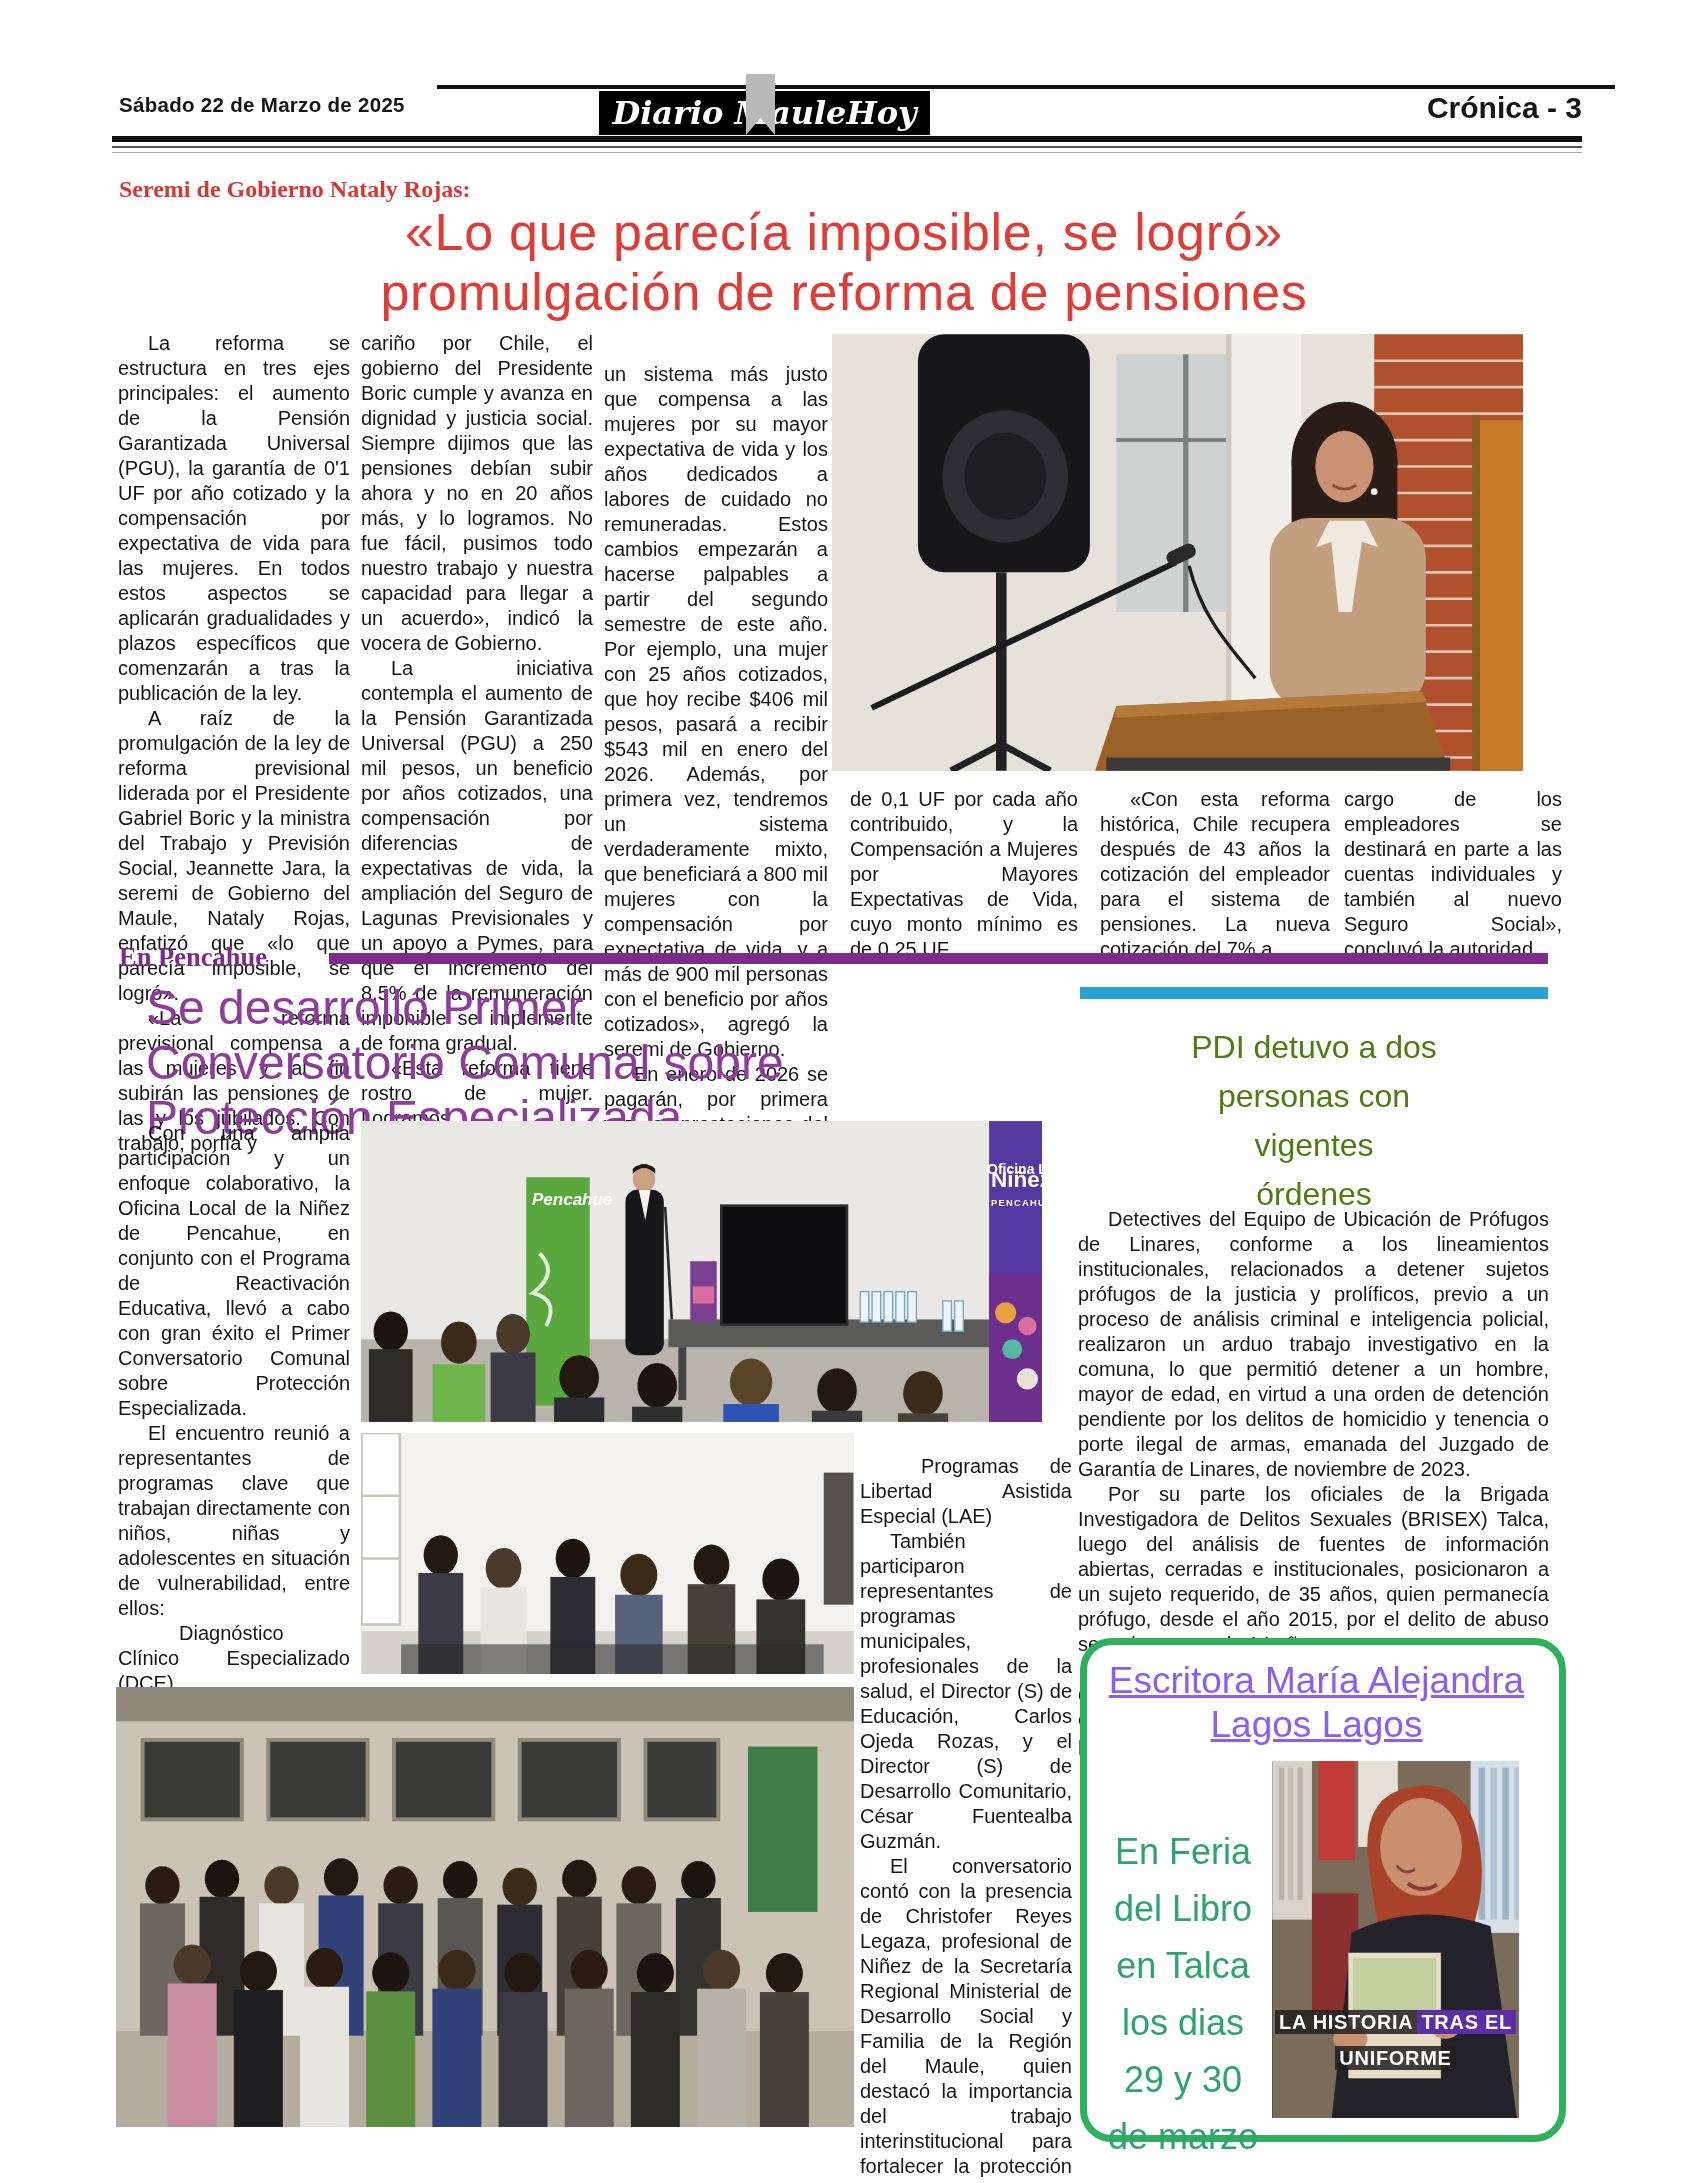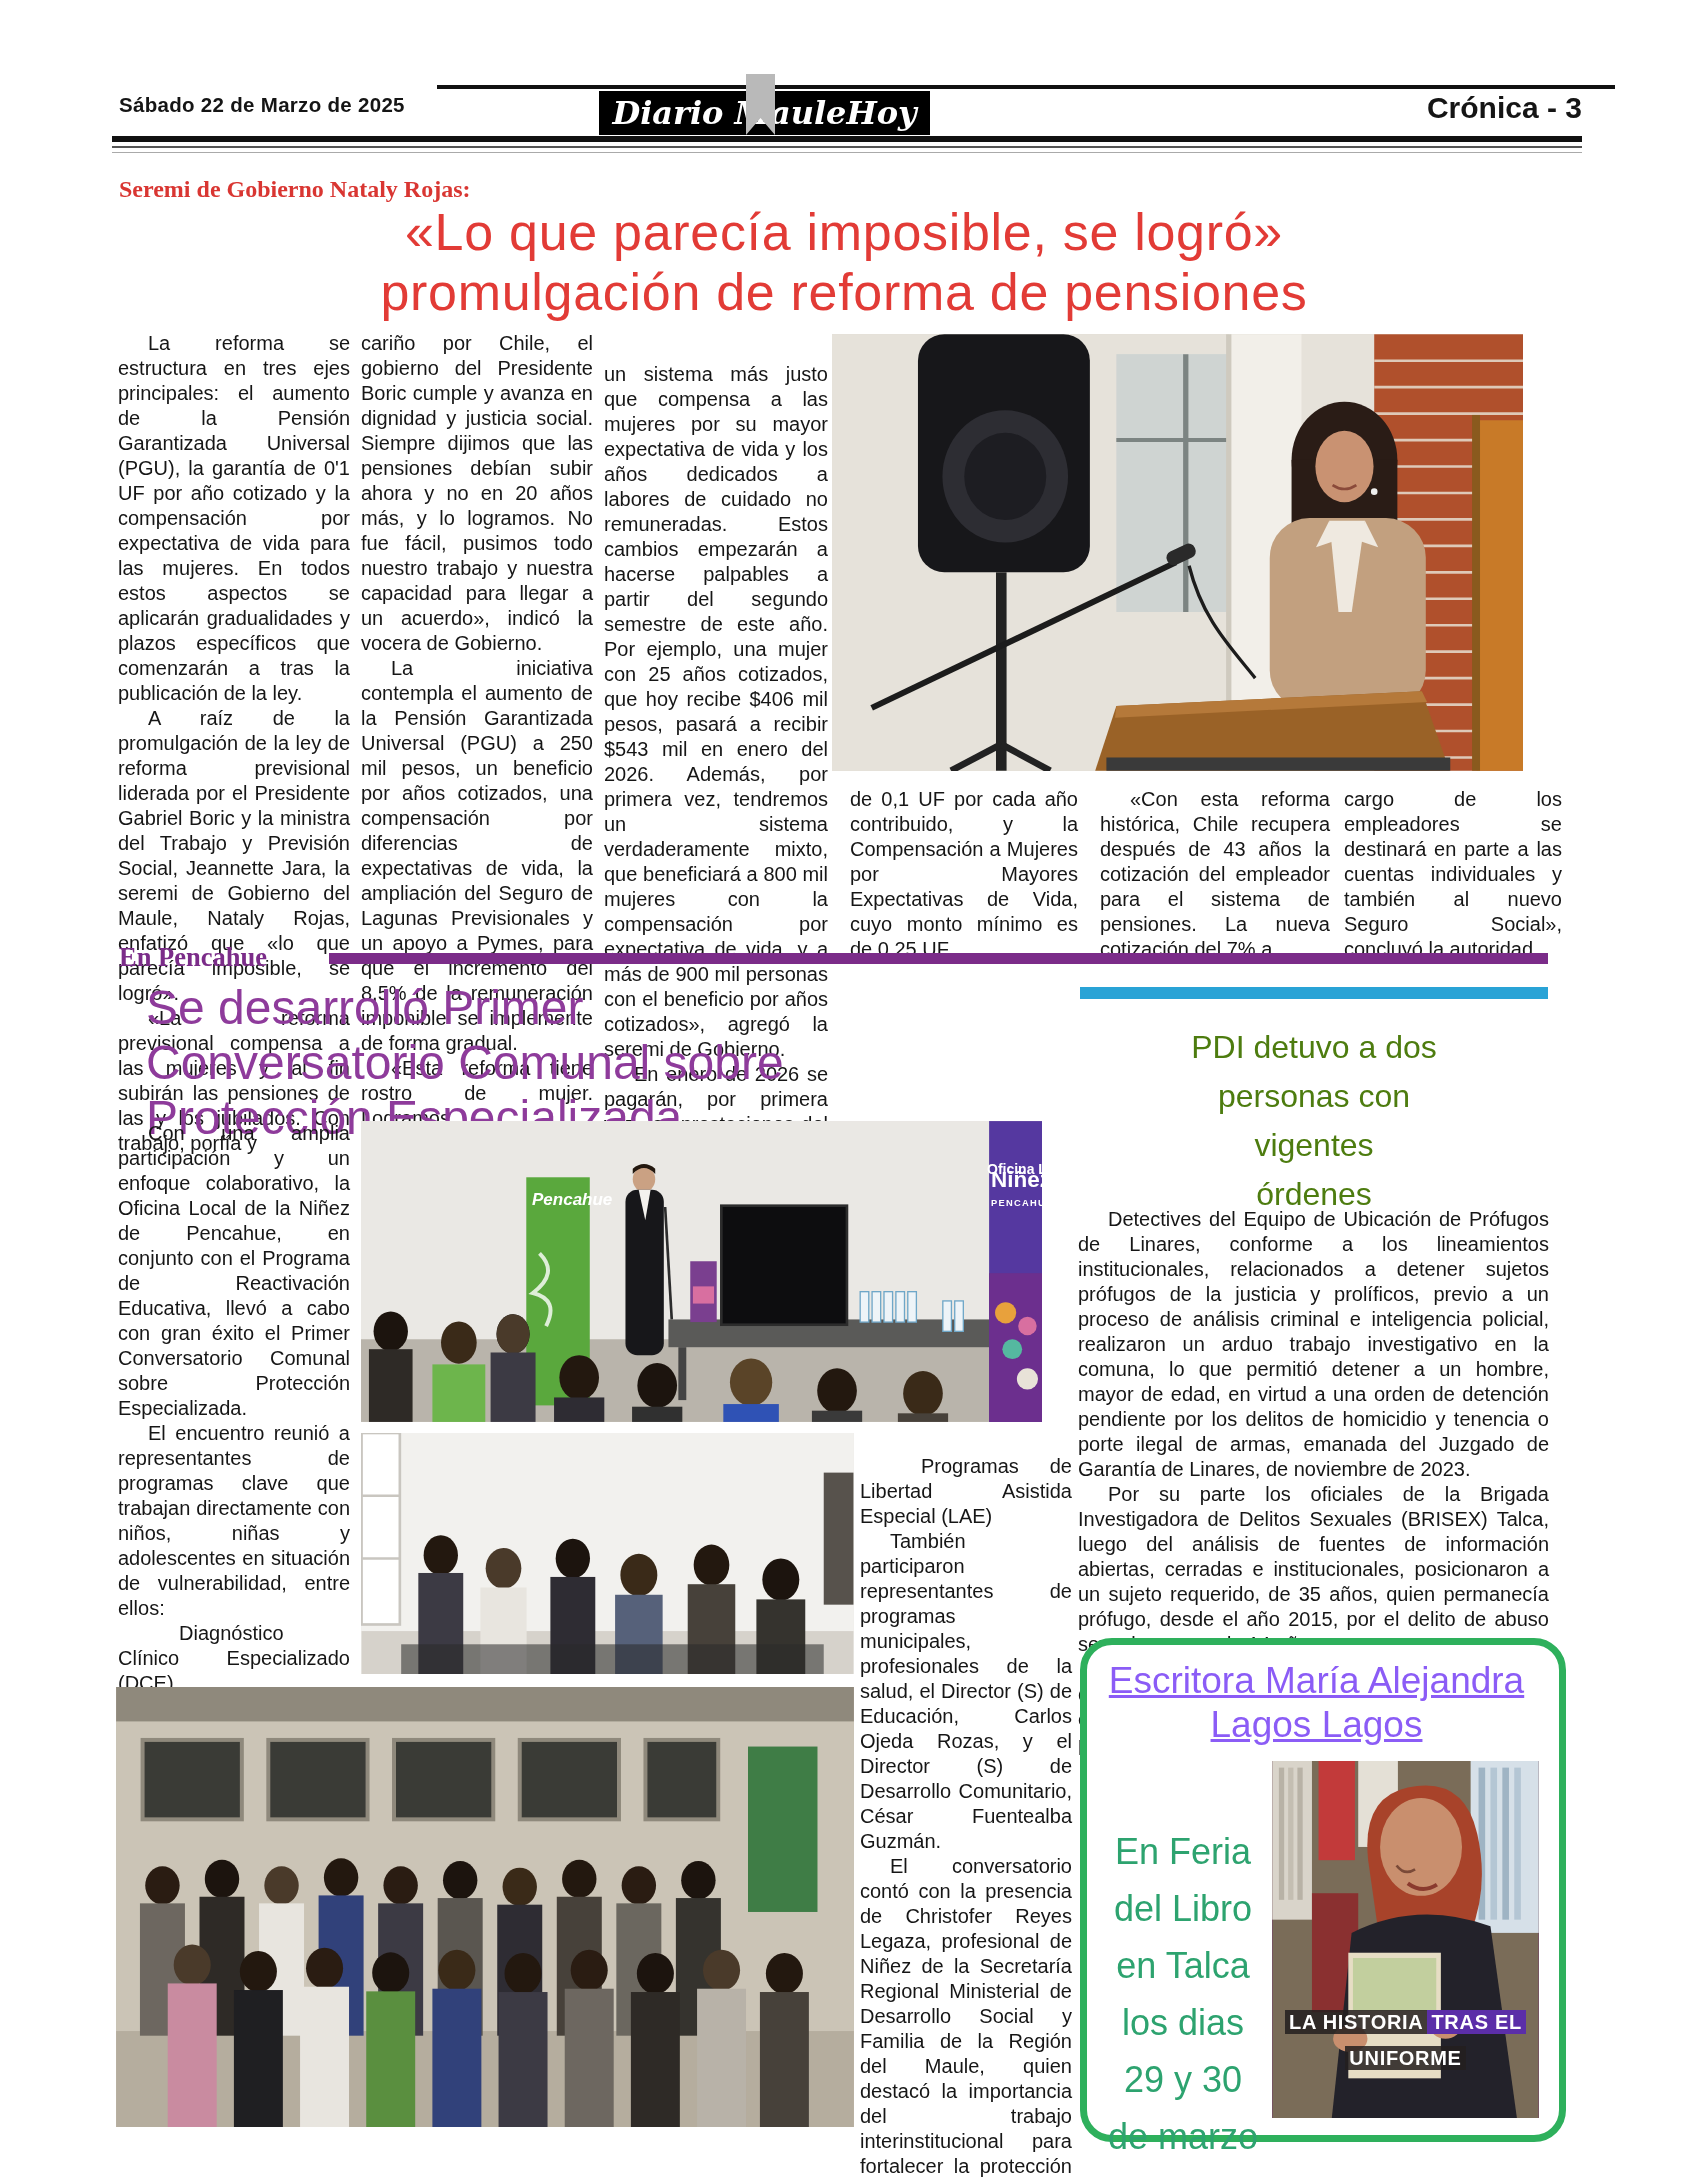--- a/index.html
+++ b/index.html
@@ -43,21 +43,21 @@
   .photoC{left:116px;top:1687px;width:738px;height:440px;background:#c9c2b4;}
   .banner-label{position:absolute;color:#fff;font-weight:bold;white-space:nowrap;}
   
   .rule-cyan{left:1080px;top:987px;width:468px;height:12px;background:#29a3d6;}
   .head-cyan{left:1080px;top:1003px;width:468px;text-align:center;color:#4d7c0f;font-size:32px;line-height:49px;margin-top:20px;}
   .pdicol{left:1078px;top:1207px;width:471px;}
   
   .greenbox{left:1080px;top:1638px;width:472px;height:490px;border:7.3px solid #2eb05c;border-radius:32px;background:#fff;}
   .gb-title{left:1098px;top:1659px;width:437px;text-align:center;color:#8b5cf6;font-size:37px;line-height:44px;text-decoration:underline;}
   .gb-left{left:1097px;top:1823px;width:172px;text-align:center;color:#2da36f;font-size:36px;line-height:57px;white-space:nowrap;}
-  .gb-photo{left:1272px;top:1761px;width:267px;height:357px;background:#701a75;overflow:hidden;}
+  .gb-photo{left:1272px;top:1761px;width:247px;height:357px;background:#0f172a;overflow:hidden;}
   .overlay-line{position:absolute;left:0;width:100%;text-align:center;font-weight:bold;color:#fff;font-size:20px;letter-spacing:0.7px;}
   .overlay-line .dark{background:rgba(35,30,30,.85);padding:1.3px 4px;}
   .overlay-line .purple{background:#5b2ea8;padding:1.3px 4px;}
   svg{display:block;}
 </style>
 </head>
 <body>
 
 <div class="page">
 

